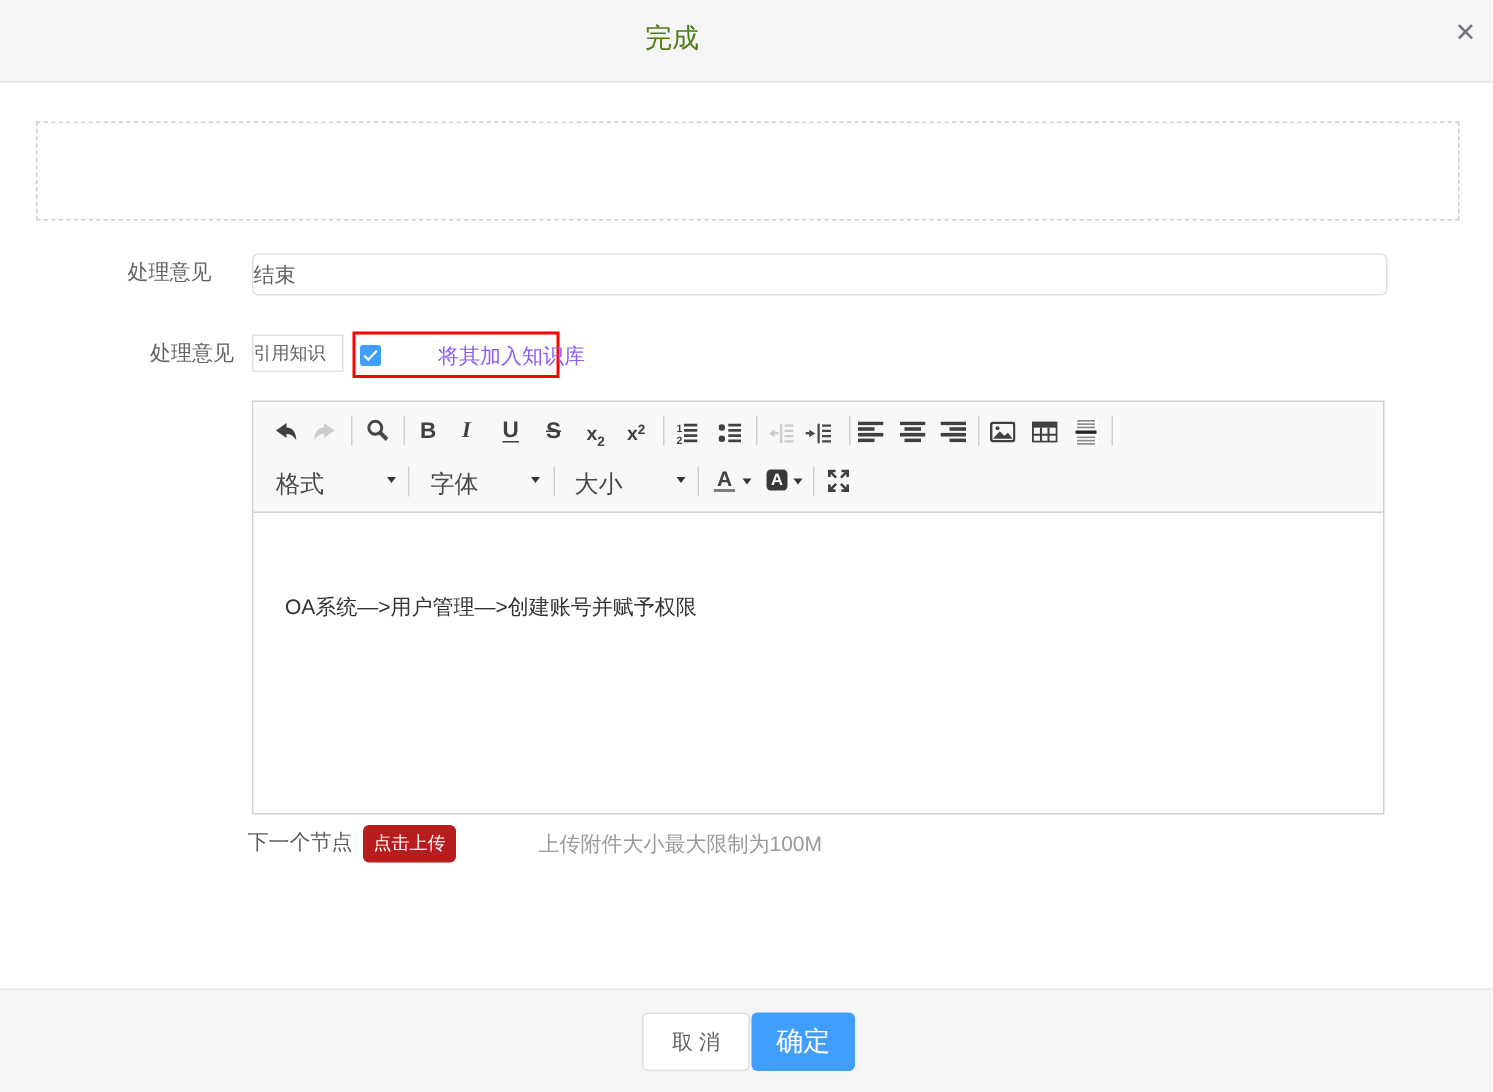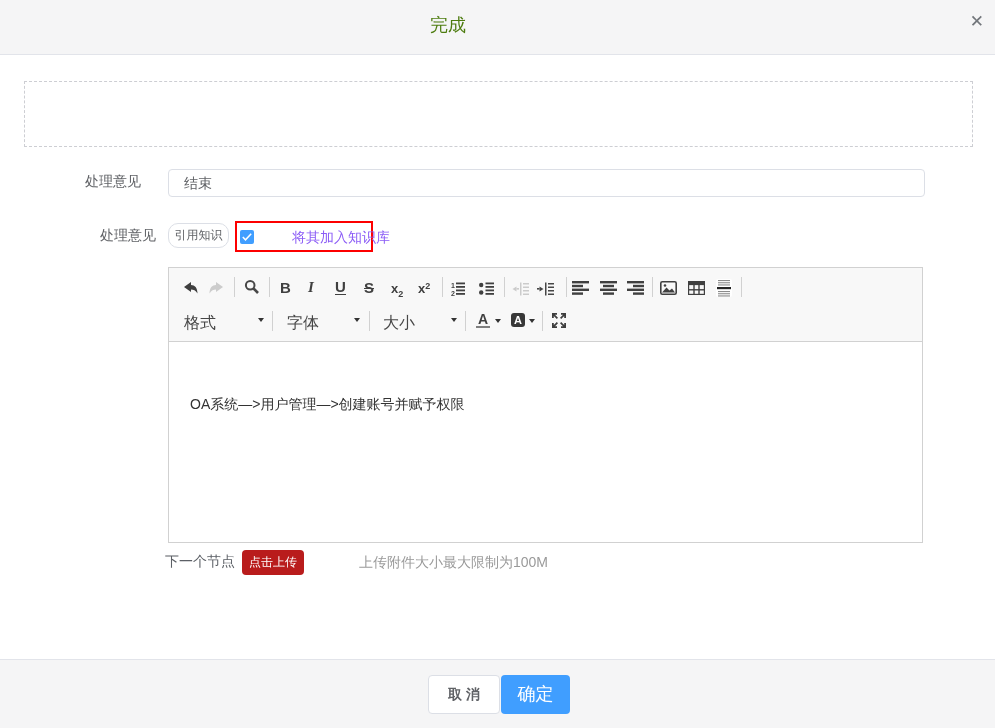--- a/index.html
+++ b/index.html
@@ -10,24 +10,24 @@
 .hdr-title { position:absolute; left:0; top:0; width:896px; text-align:center; line-height:50px; font-size:18px; color:#4d7c0f; }
 .hdr-x { position:absolute; right:11px; top:11px; font-size:17px; color:#72767b; line-height:22px; }
 
 
 .dashed { position:absolute; left:24px; top:81px; width:949px; height:66px; border:1px dashed #cdced3; }
 
 
 .lbl { position:absolute; font-size:14px; color:#606266; }
 
 
-.inp { position:absolute; left:168px; top:169px; width:757px; height:28px; border:1px solid #dcdfe6; border-radius:4px; font-size:14px; color:#606266; line-height:26px; padding-left:15px; }
-
-
-.btn-cite { position:absolute; left:168px; top:223px; width:61px; height:25px; border:1px solid #dcdfe6; border-radius:10px; background:#fff; font-size:12px; color:#606266; text-align:center; line-height:23px; }
+.inp { position:absolute; left:168px; top:169px; width:757px; height:28px; border:1px solid #dcdfe6; border-radius:4px; font-size:14px; color:#606266; line-height:26px; }
+
+
+.btn-cite { position:absolute; left:168px; top:223px; width:61px; height:25px; border:1px solid #dcdfe6; border-radius:0; background:#fff; font-size:12px; color:#606266; text-align:left; line-height:23px; }
 
 
 .redbox { position:absolute; left:235px; top:221px; width:138px; height:31px; border:2px solid #fd0000; }
 .cb { position:absolute; left:240px; top:230px; width:14px; height:14px; background:#409eff; border-radius:2px; }
 .cb svg { position:absolute; left:2px; top:3px; }
 .cb-lbl { position:absolute; left:264px; top:229px; font-size:14px; color:#8b5cf6;margin-left:28px; }
 
 
 .editor { position:absolute; left:168px; top:267px; width:755px; height:276px; border:1px solid #d1d1d1; background:#fff; }
 .toolbar { position:absolute; left:0; top:0; width:753px; height:74px; background:#f8f8f8; border-bottom:1px solid #d1d1d1; }
@@ -37,21 +37,21 @@
 
 .ic { position:absolute; }
 .tb-txt { position:absolute; font-size:16px; color:#474747; }
 
 
 .btn-upload { position:absolute; left:242px; top:550px; width:62px; height:25px; background:#b91c1c; border-radius:4px; color:#fff; font-size:12px; text-align:center; line-height:25px; }
 .upload-note { position:absolute; left:321px; top:554px; font-size:14px; color:#9a9a9a;margin-left:38px; }
 
 
 .ftr { position:absolute; left:0; top:659px; width:995px; height:69px; background:#f5f5f6; border-top:1px solid #e2e4ea; }
-.btn-cancel { position:absolute; left:428px; top:675px; width:72px; height:39px; background:#fff; border:1px solid #dcdfe6; border-radius:4px; font-size:14px; color:#606266; text-align:center; line-height:37px;font-weight:bold; }
+.btn-cancel { position:absolute; left:428px; top:675px; width:72px; height:39px; background:#fff; border:1px solid #dcdfe6; border-radius:4px; font-size:14px; color:#606266; text-align:center; line-height:37px; }
 .btn-ok { position:absolute; left:501px; top:675px; width:69px; height:39px; background:#409eff; border-radius:4px; font-size:18px; color:#fff; text-align:center; line-height:39px; }
 </style>
 </head>
 <body>
 <div class="hdr"></div>
 <div class="hdr-title">完成</div>
 <div class="hdr-x">✕</div>
 
 <div class="dashed"></div>
 

